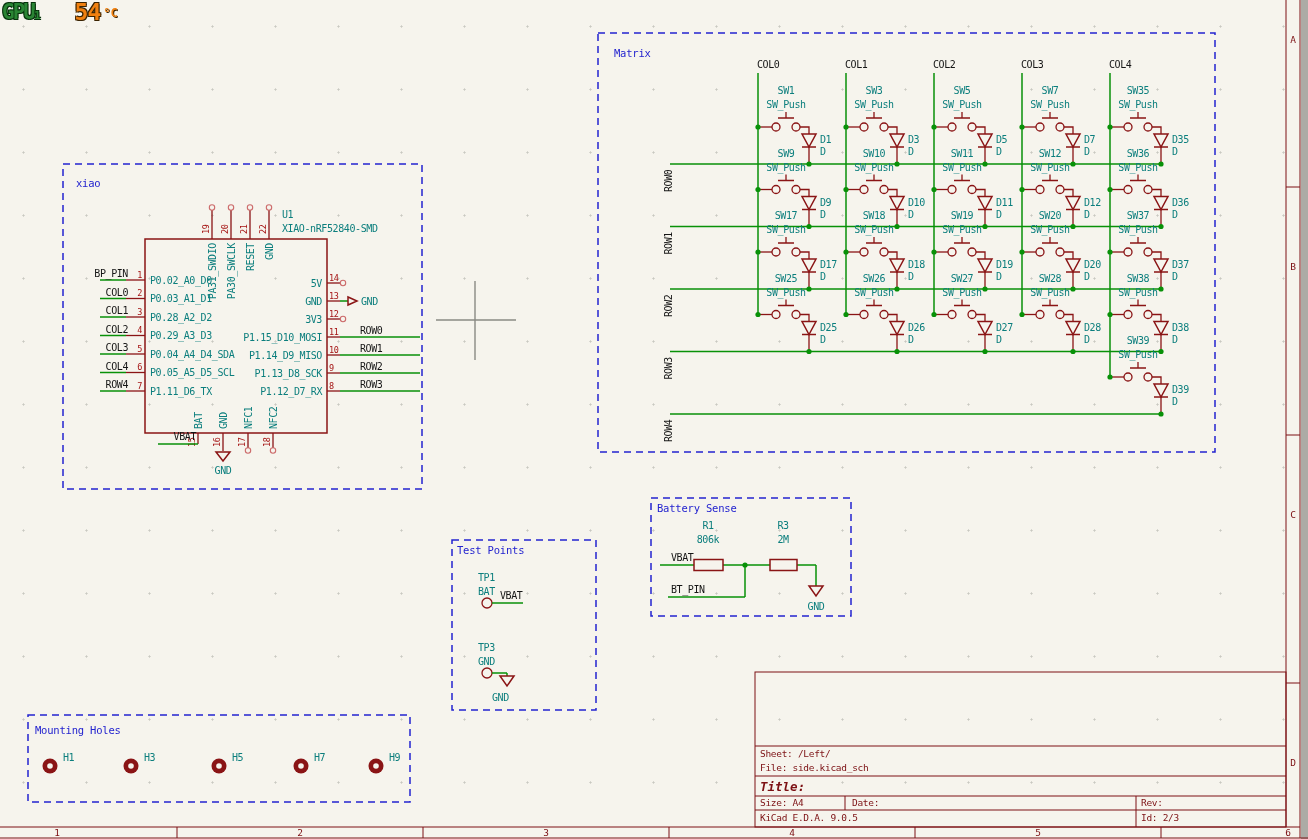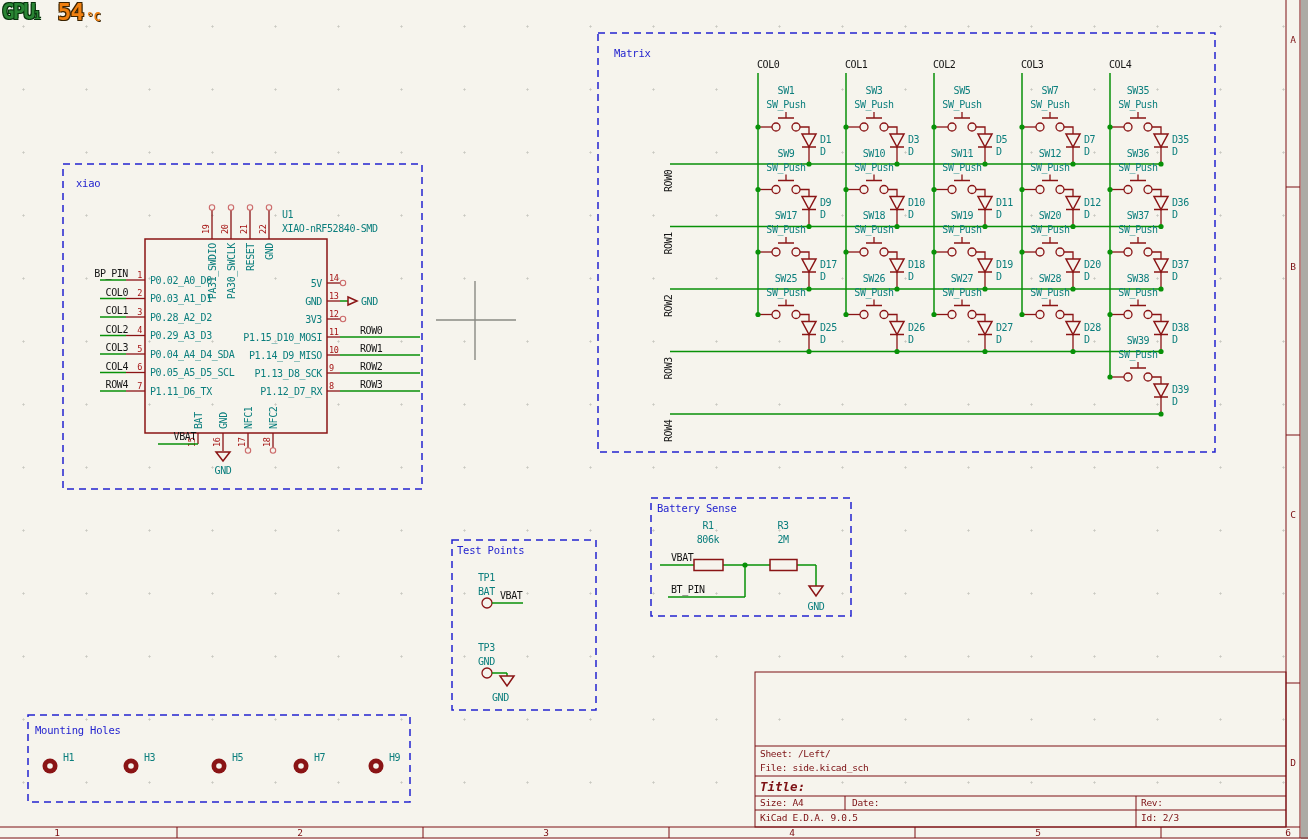--- a/index.html
+++ b/index.html
@@ -19,25 +19,25 @@
   .t-blue{fill:#2323cf;font-size:10.5px;letter-spacing:-0.2px;}
   .t-frame{fill:#7c1114;font-size:9.5px;letter-spacing:-0.3px;}
   .t-title{fill:#7c1114;font-size:12.5px;font-weight:bold;font-style:italic;}
   .wire{stroke:#089108;stroke-width:1.5;fill:none;}
   .sym{stroke:#8a1415;stroke-width:1.5;fill:none;}
   .pin{stroke:#8a1415;stroke-width:1.3;fill:none;}
   .frameln{stroke:#7c1114;stroke-width:1;fill:none;}
   .dash{stroke:#2323cf;stroke-width:1.5;fill:none;stroke-dasharray:7 5;}
   .jct{fill:#089108;}
   .dangle{stroke:#cc6b6b;stroke-width:1.1;fill:none;}
-  .hud{position:absolute;left:2px;top:2px;display:flex;align-items:flex-end;z-index:5;}
+  .hud{position:absolute;left:2px;top:2px;display:flex;align-items:center;z-index:5;}
   .hud-gpu{color:#2a8534;font:bold 21px/1 "DejaVu Sans Mono",monospace;letter-spacing:-2px;
     text-shadow:1px 1px 0 #06320b,-1px 1px 0 #06320b,1px -1px 0 #06320b,-1px -1px 0 #06320b;}
   .hud-sub{font-size:11px;vertical-align:baseline;}
-  .hud-temp{color:#f08010;font:bold 23px/0.9 "DejaVu Sans Mono",monospace;letter-spacing:-1px;margin-left:19px;
+  .hud-temp{color:#f08010;font:bold 23px/0.9 "DejaVu Sans Mono",monospace;letter-spacing:-1px;margin-left:36px;
     text-shadow:1px 1px 0 #3a2200,-1px 1px 0 #3a2200,1px -1px 0 #3a2200,-1px -1px 0 #3a2200;}
   .hud-unit{color:#f08010;font:bold 12px/1 "DejaVu Sans Mono",monospace;margin-left:3px;margin-top:1px;
     text-shadow:1px 1px 0 #3a2200;}
 </style>
 </head>
 <body>
 
 <div id="canvas">
   <svg width="1308" height="839" viewBox="0 0 1308 839">
 

